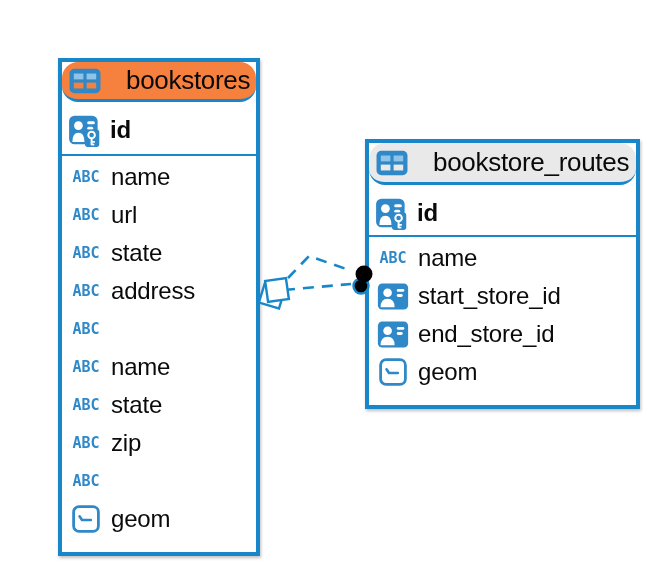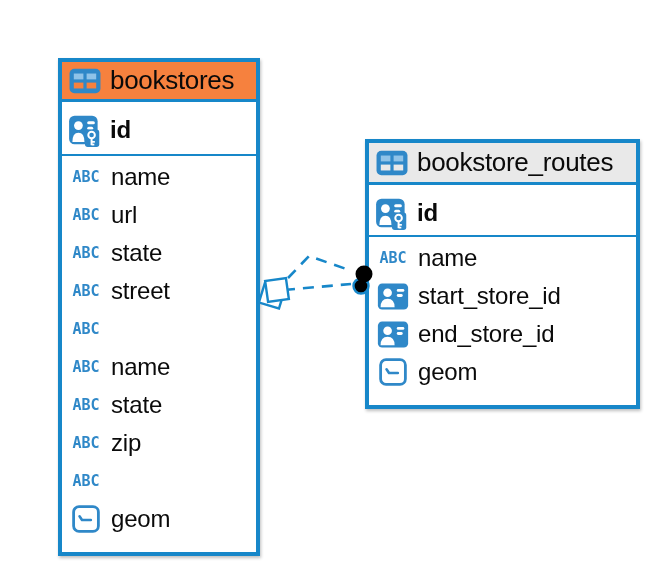--- a/index.html
+++ b/index.html
@@ -13,22 +13,22 @@
     position:relative;width:654px;height:570px;background:#ffffff;
     font-family:"Liberation Sans", sans-serif;overflow:hidden;
   }
   .table{
     position:absolute;background:#ffffff;border:4px solid var(--accent);
     box-shadow:1px 2px 3px rgba(0,0,0,0.25);box-sizing:border-box;
   }
   .t0{left:58px;top:58px;width:202px;}
   .t1{left:365px;top:139px;width:275px;}
   .thead{
-    display:flex;align-items:center;gap:9px;padding:0 6px 0 7px;
-    border-bottom:3px solid var(--accent);box-sizing:border-box;
+    display:flex;align-items:center;gap:25px;padding:0 6px 0 7px;
+    border-bottom:3px solid var(--accent);box-sizing:border-box;border-radius:16px;
   }
   .t0 .thead{height:40px;}
   .t1 .thead{height:42px;}
   .ticon{display:flex;align-items:center;}
   .ttitle{font-size:26px;color:var(--text);white-space:nowrap;letter-spacing:-0.3px;}
   .rows{padding:4px 0 14px;}
   .t1 .rows{padding-top:6px;}
   .row{display:flex;align-items:center;padding-left:4px;gap:5px;box-sizing:border-box;height:38px;}
   .row .cicon{width:40px;flex:0 0 40px;display:flex;align-items:flex-end;justify-content:center;}
   .clabel{font-size:24px;color:var(--text);white-space:nowrap;letter-spacing:-0.2px;}
@@ -95,21 +95,21 @@
         <div class="row">
           <span class="cicon">
             <span class="abc">ABC</span>
           </span>
           <span class="clabel">state</span>
         </div>
         <div class="row">
           <span class="cicon">
             <span class="abc">ABC</span>
           </span>
-          <span class="clabel">street</span>
+          <span class="clabel">address</span>
         </div>
         <div class="row">
           <span class="cicon">
             <span class="abc">ABC</span>
           </span>
         </div>
         <div class="row">
           <span class="cicon">
             <span class="abc">ABC</span>
           </span>

